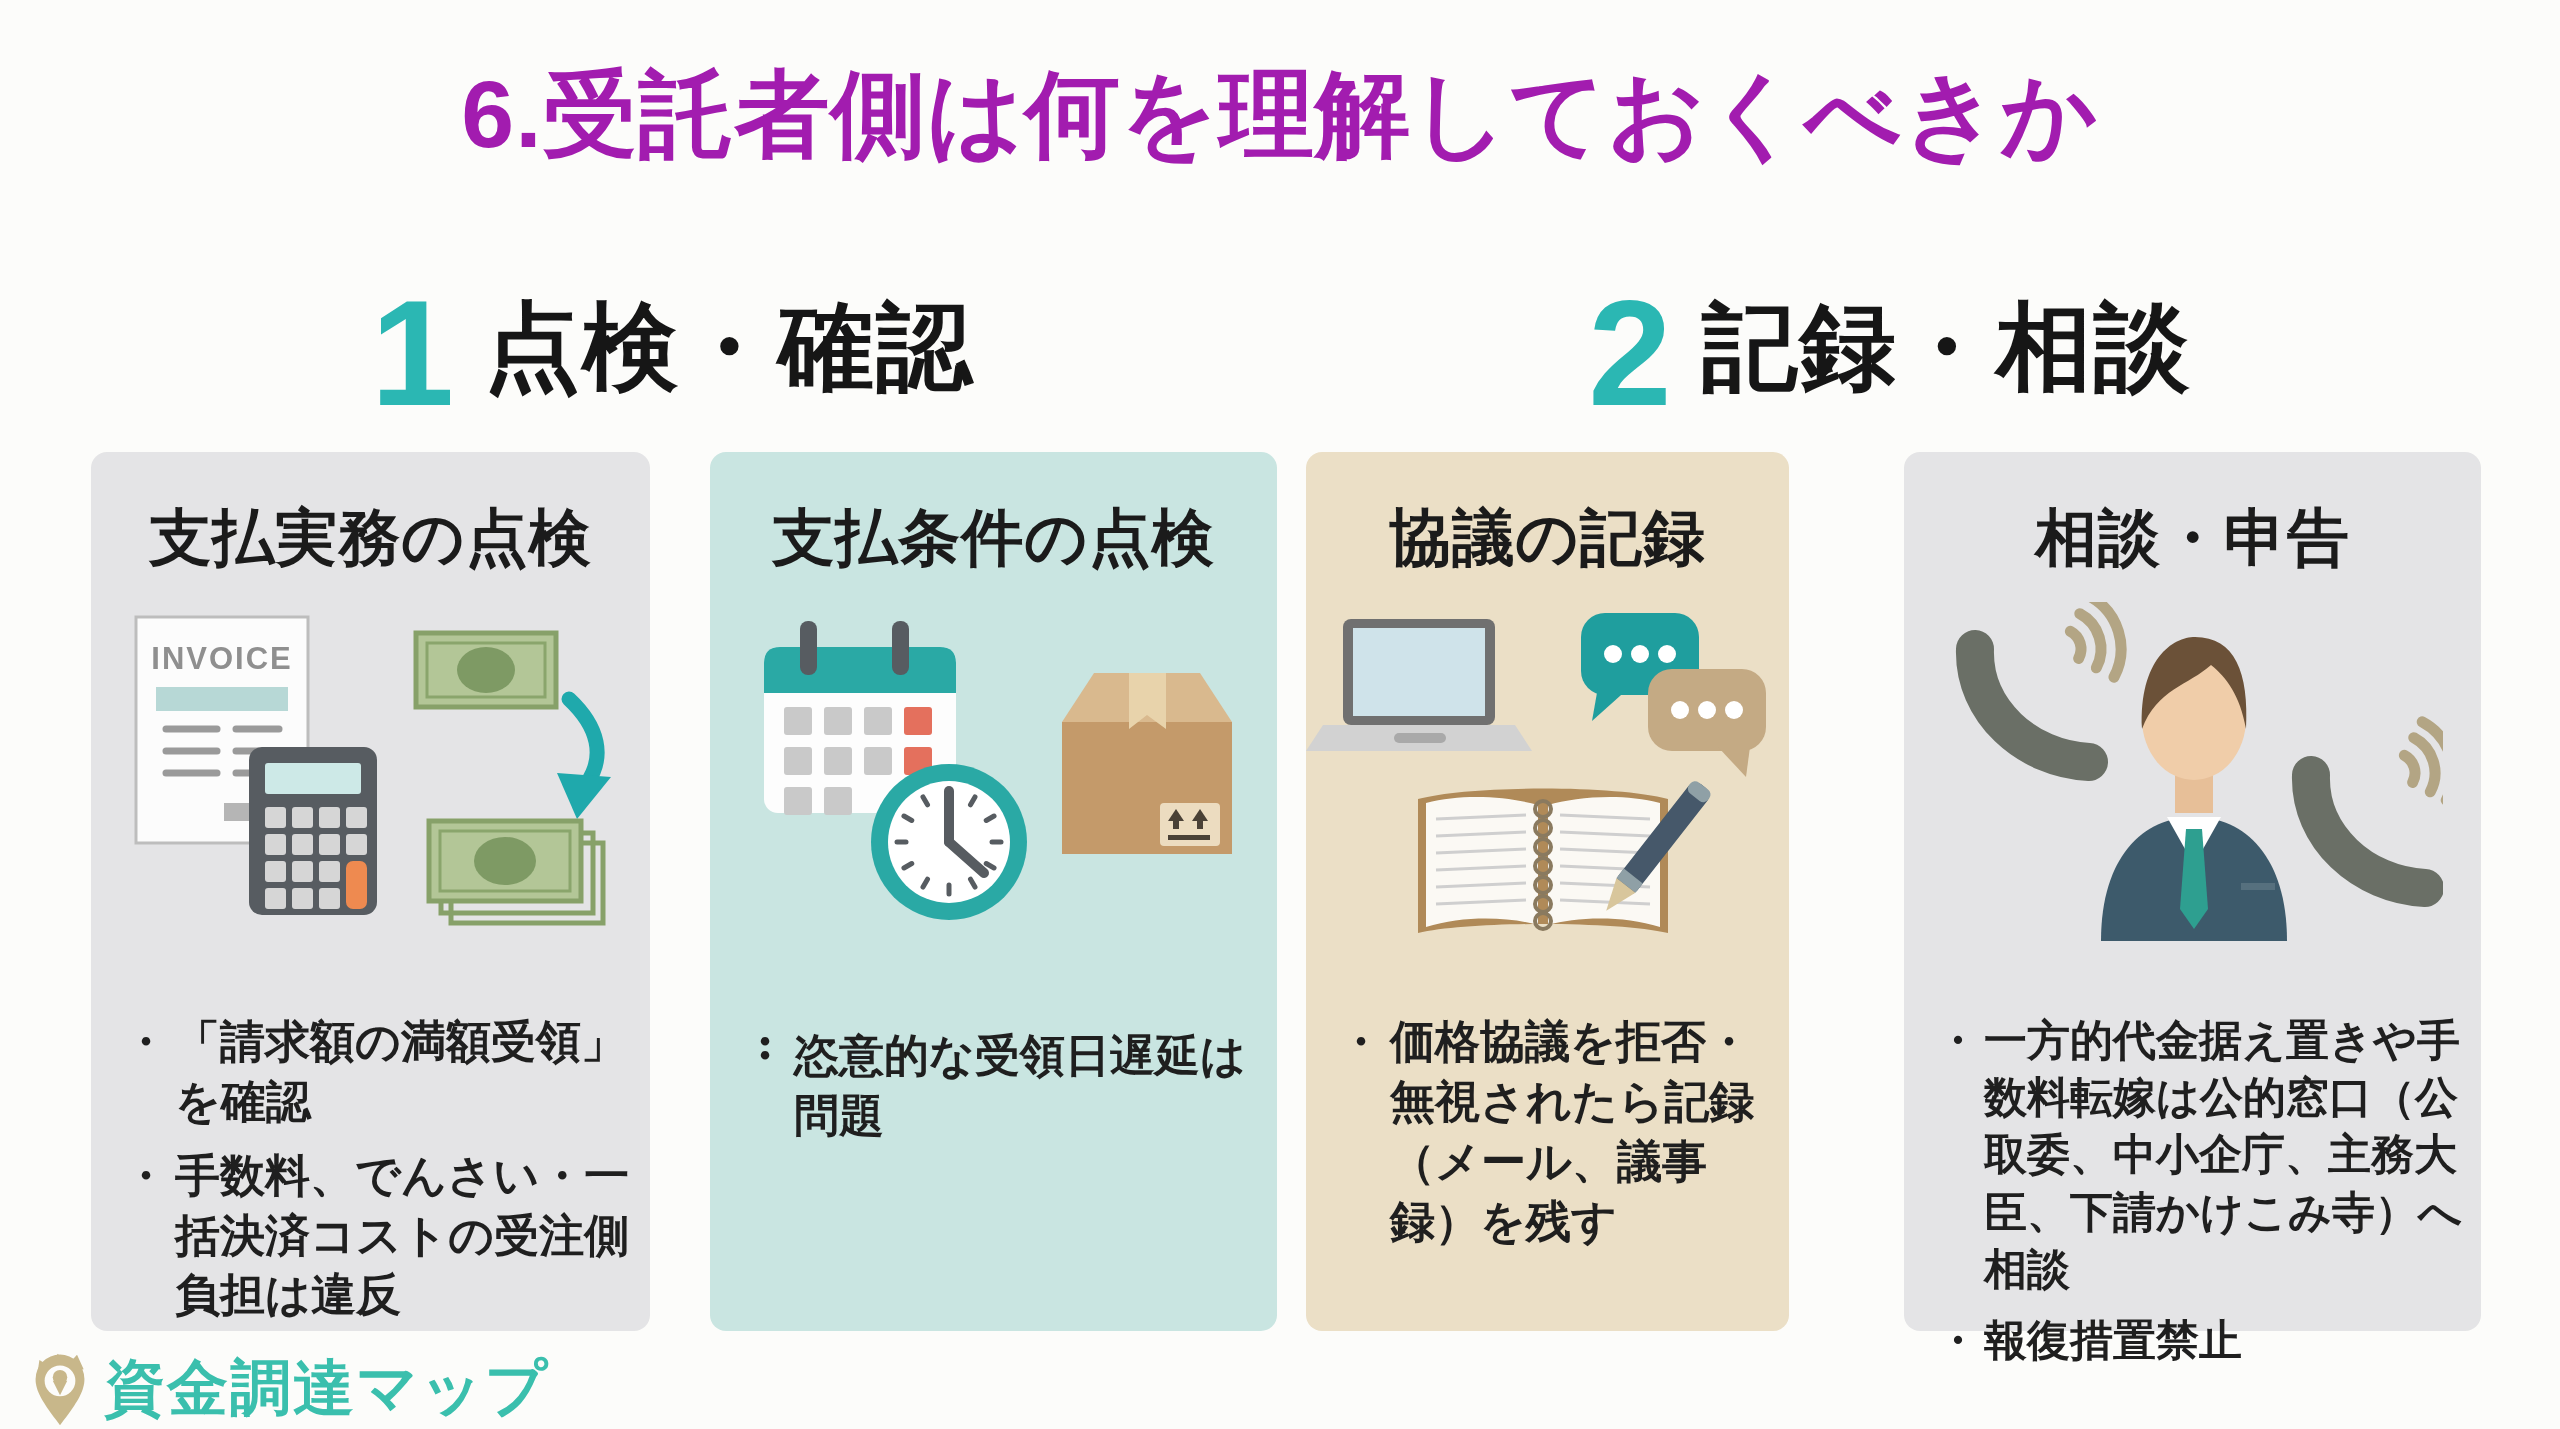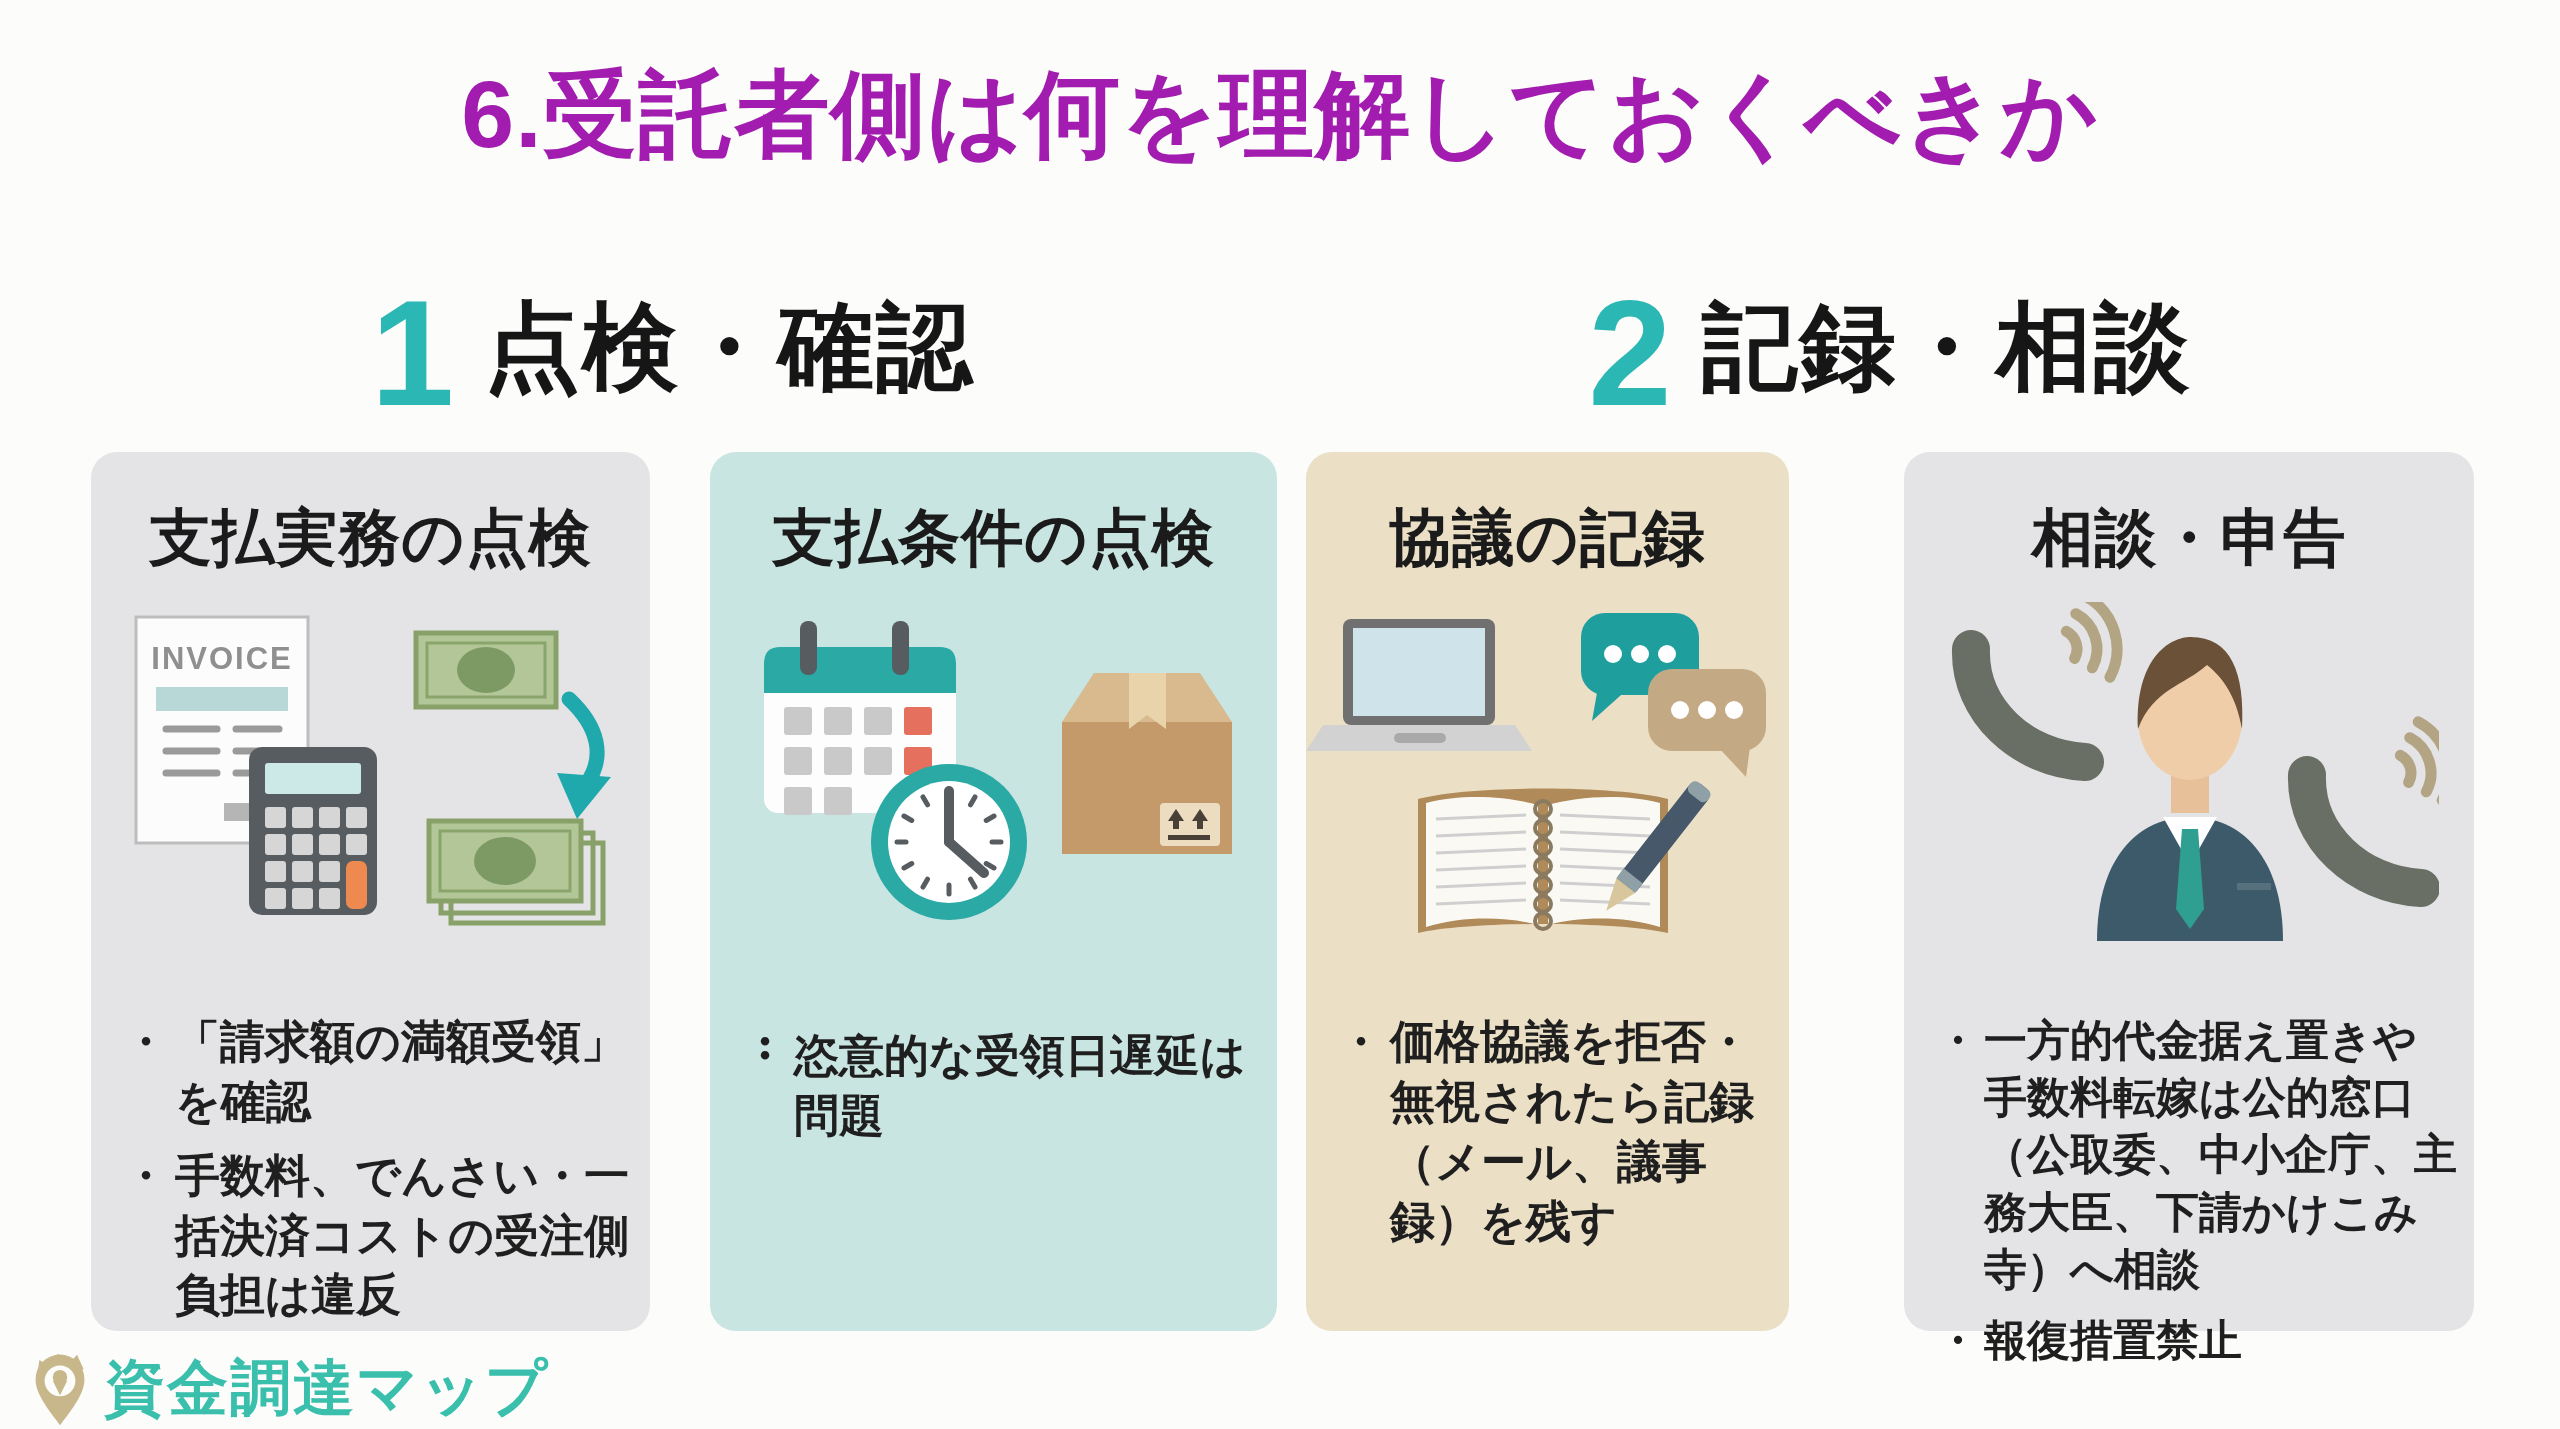--- a/index.html
+++ b/index.html
@@ -8,25 +8,25 @@
 
   .page-title{position:absolute;top:52px;left:0;width:2560px;text-align:center;
               font-size:95px;font-weight:800;color:#a21caf;letter-spacing:1px;}
 
   .section-header{position:absolute;top:292px;display:flex;align-items:flex-end;justify-content:center;gap:30px;}
   .section-header.s1{left:91px;width:1163px;}
   .section-header.s2{left:1306px;width:1168px;}
   .sec-num{font-size:150px;line-height:.82;font-weight:700;color:#2BB7B3;}
   .sec-label{font-size:96px;line-height:1;font-weight:800;color:#161616;margin-bottom:20px;letter-spacing:2px;}
 
-  .card{position:absolute;top:452px;height:879px;border-radius:26px;}
+  .card{position:absolute;top:452px;height:879px;border-radius:16px;}
   .card.c1{left:91px;width:559px;background:#E4E4E6;}
   .card.c2{left:710px;width:567px;background:#C9E5E1;}
   .card.c3{left:1306px;width:483px;background:#EBDFC6;}
-  .card.c4{left:1904px;width:570px;background:#E4E4E6;}
+  .card.c4{left:1904px;width:570px;background:#E4E4E6;padding-left:7px;}
   .card-title{position:absolute;top:44px;left:0;width:100%;text-align:center;
               font-size:62px;font-weight:800;color:#1B1B1B;letter-spacing:1px;}
   .icon-wrap{position:absolute;top:150px;left:50%;transform:translateX(-50%);width:500px;height:360px;}
   .icon-wrap svg{width:100%;height:100%;display:block;}
 
   ul.bullets{position:absolute;top:560px;left:26px;right:14px;margin:0;padding:0;list-style:none;}
   ul.bullets li{position:relative;padding-left:58px;margin-bottom:14px;
                 font-size:45px;line-height:1.33;font-weight:700;color:#1F1F1F;}
   .card.c4 ul.bullets li{font-size:43px;padding-left:54px;}
   .b-marker{position:absolute;left:6px;top:0;}

